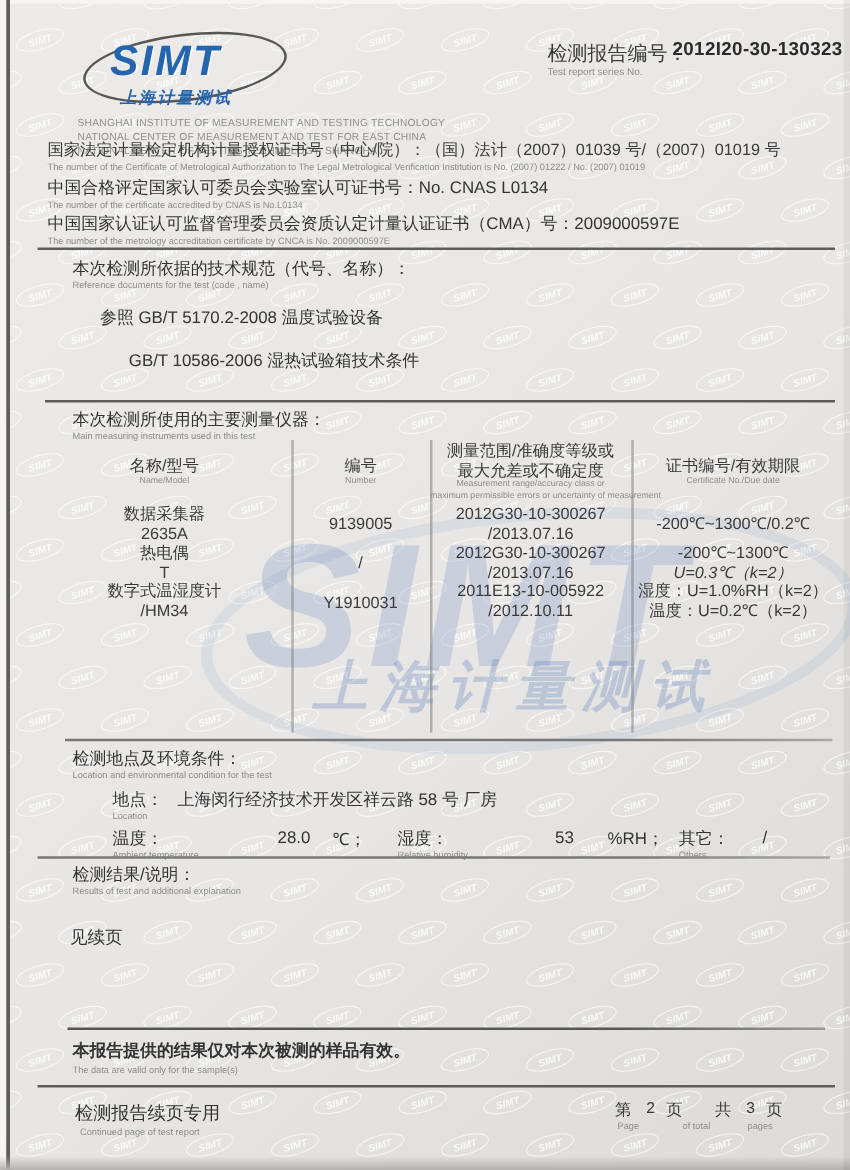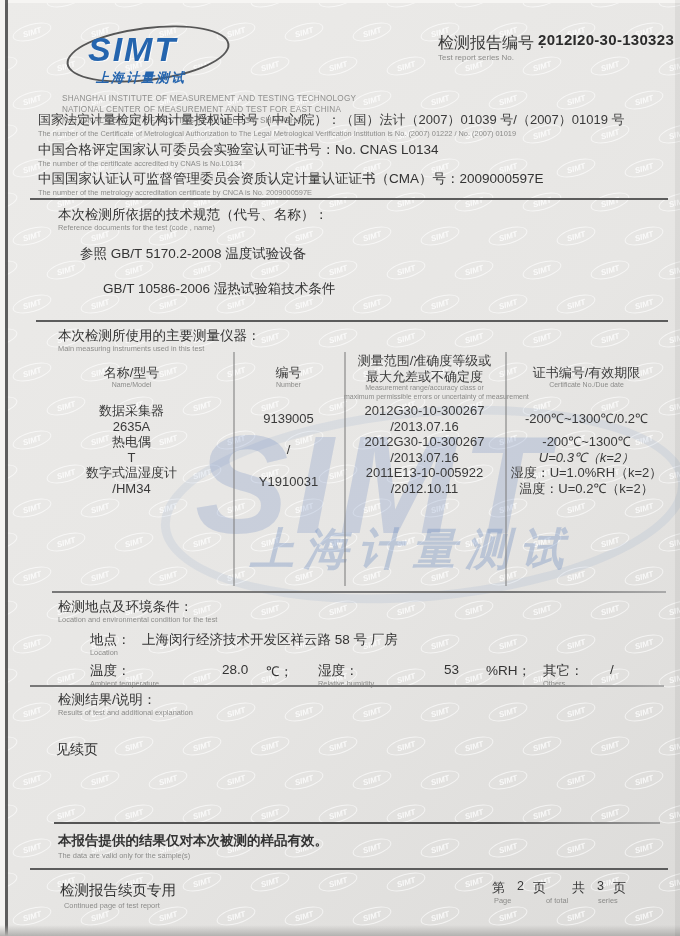--- a/index.html
+++ b/index.html
@@ -495,16 +495,16 @@
     <div class="abs en" style="left:64px;top:901px;">Continued page of test report</div>
 
     <div class="abs zh" style="left:492px;top:879px;">第</div>
     <div class="abs" style="left:517px;top:879px;font-size:12.5px;color:#3a3a3a;">2</div>
     <div class="abs zh" style="left:533px;top:879px;">页</div>
     <div class="abs zh" style="left:572px;top:879px;">共</div>
     <div class="abs" style="left:597px;top:879px;font-size:12.5px;color:#3a3a3a;">3</div>
     <div class="abs zh" style="left:613px;top:879px;">页</div>
     <div class="abs en" style="left:494px;top:896px;">Page</div>
     <div class="abs en" style="left:546px;top:896px;">of total</div>
-    <div class="abs en" style="left:598px;top:896px;">series</div>
+    <div class="abs en" style="left:598px;top:896px;">pages</div>
 
   </div>
 </div>
 
 </body></html>

